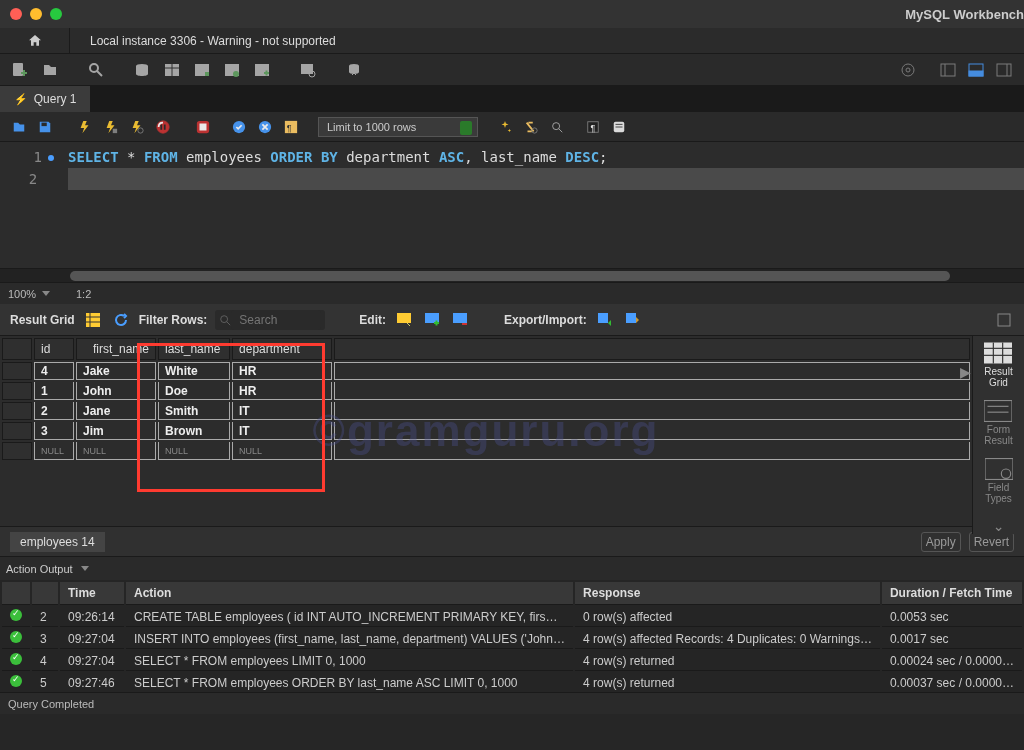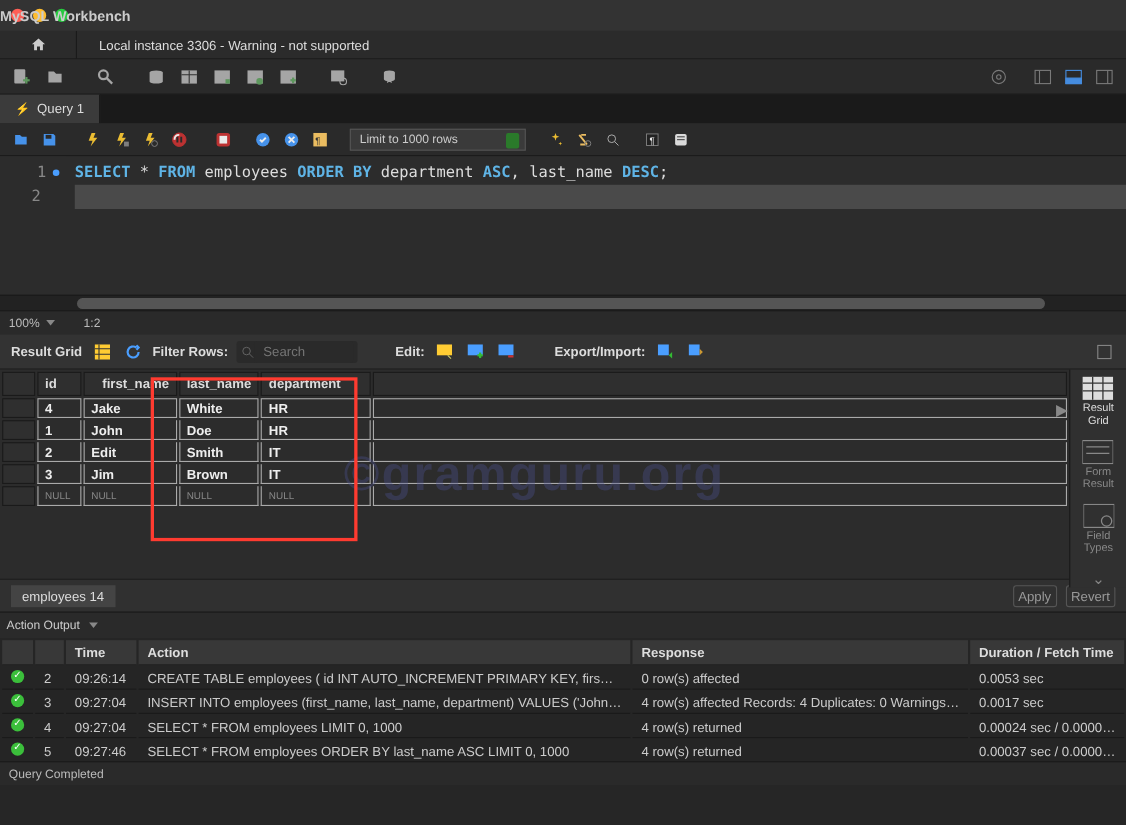--- a/index.html
+++ b/index.html
@@ -1,21 +1,21 @@
 <!DOCTYPE html>
 <html><head>
 <meta charset="utf-8">
 <style>
 * { margin:0; padding:0; box-sizing:border-box; }
 body { font-family:-apple-system,BlinkMacSystemFont,"Helvetica Neue",Arial,sans-serif; background:#262626; color:#ddd; font-size:12px; width:1024px; height:750px; overflow:hidden; position:relative; }
 .titlebar { height:28px; background:#333; display:flex; align-items:center; padding:0 10px; position:relative; }
 .traffic { display:flex; gap:8px; }
 .traffic span { width:12px; height:12px; border-radius:50%; }
 .t-red{background:#ff5f56;} .t-yel{background:#ffbd2e;} .t-grn{background:#27c93f;}
-.titlebar .title { position:absolute; left:0; right:0; text-align:left; font-weight:600; font-size:13px; color:#ccc; pointer-events:none; }
+.titlebar .title { position:absolute; left:0; right:0; text-align:right; font-weight:600; font-size:13px; color:#ccc; pointer-events:none; }
 .tabbar { height:26px; background:#2b2b2b; display:flex; align-items:center; border-bottom:1px solid #1a1a1a; }
 .home-tab { width:70px; display:flex; align-items:center; justify-content:center; height:100%; border-right:1px solid #1a1a1a; }
 .conn-tab { padding:0 20px; height:100%; display:flex; align-items:center; font-size:12px; }
 .maintoolbar { height:32px; background:#2a2a2a; display:flex; align-items:center; padding:0 8px; gap:6px; border-bottom:1px solid #1a1a1a; }
 .tb-btn { width:24px; height:24px; display:flex; align-items:center; justify-content:center; opacity:.85; }
 .tb-btn svg{width:16px;height:16px;}
 .tb-sep { width:10px; }
 .tb-right { margin-left:auto; display:flex; gap:4px; align-items:center; }
 .querytab-bar { height:26px; background:#1a1a1a; display:flex; align-items:center; }
 .querytab { background:#3b3b3b; height:100%; display:flex; align-items:center; padding:0 14px; font-size:12px; border-right:1px solid #1a1a1a; }
@@ -40,21 +40,21 @@
 .result-toolbar{height:32px;background:#333;display:flex;align-items:center;padding:0 10px;gap:8px;font-size:12px;font-weight:600;color:#ddd;border-bottom:1px solid #1a1a1a;}
 .result-toolbar .lbl{font-weight:bold;}
 .result-toolbar .search{background:#2a2a2a;border:none;height:20px;padding:0 8px;color:#888;font-size:12px;width:90px;border-radius:3px;}
 .rt-ico{width:20px;height:20px;display:flex;align-items:center;justify-content:center;}
 .rt-ico svg{width:14px;height:14px;}
 .rt-gap{width:18px;}
 .result-area{display:flex;height:190px;}
 .grid-wrap{flex:1;background:#2c2c2c;overflow:hidden;position:relative;}
 .grid{width:100%;}
 .grid th,.grid td{text-align:left;font-size:12px;height:18px;}
-.grid thead th{background:#2f2f2f;border:1px solid #1a1a1a;color:#ddd;font-weight:700;padding:3px 6px;}
+.grid thead th{background:#2f2f2f;border:1px solid #1a1a1a;color:#ddd;font-weight:400;padding:3px 6px;}
 .grid td{border:1px solid #aaa;border-top:none;padding:1px 6px;color:#eee;font-weight:600;}
 .grid tbody tr:first-child td{border-top:1px solid #aaa;}
 .grid .row-head{width:30px;background:#2f2f2f;border:1px solid #1a1a1a!important;}
 .grid .c-id{width:40px;} .grid .c-fn{width:72px;padding-left:16px;} .grid .c-ln{width:72px;} .grid .c-dep{width:100px;}
 .grid .null{font-size:9px;color:#888;font-weight:normal;}
 .hl-box{position:absolute;border:3px solid #ff3b30;pointer-events:none;z-index:5;}
 .watermark{position:absolute;left:50%;top:50%;transform:translate(-50%,-50%);font-size:44px;font-weight:700;color:rgba(76,82,150,0.35);letter-spacing:2px;white-space:nowrap;pointer-events:none;z-index:2;}
 .side-panel{width:52px;background:#303030;border-left:1px solid #1a1a1a;display:flex;flex-direction:column;align-items:center;padding-top:6px;gap:12px;}
 .sp-item{display:flex;flex-direction:column;align-items:center;color:#888;font-size:10px;text-align:center;line-height:1.1;}
 .sp-item.active{color:#ddd;}
@@ -413,21 +413,21 @@
             <td class="row-head"></td>
             <td>1</td>
             <td>John</td>
             <td>Doe</td>
             <td>HR</td>
             <td></td>
           </tr>
           <tr>
             <td class="row-head"></td>
             <td>2</td>
-            <td>Edit</td>
+            <td>Jane</td>
             <td>Smith</td>
             <td>IT</td>
             <td></td>
           </tr>
           <tr>
             <td class="row-head"></td>
             <td>3</td>
             <td>Jim</td>
             <td>Brown</td>
             <td>IT</td>

